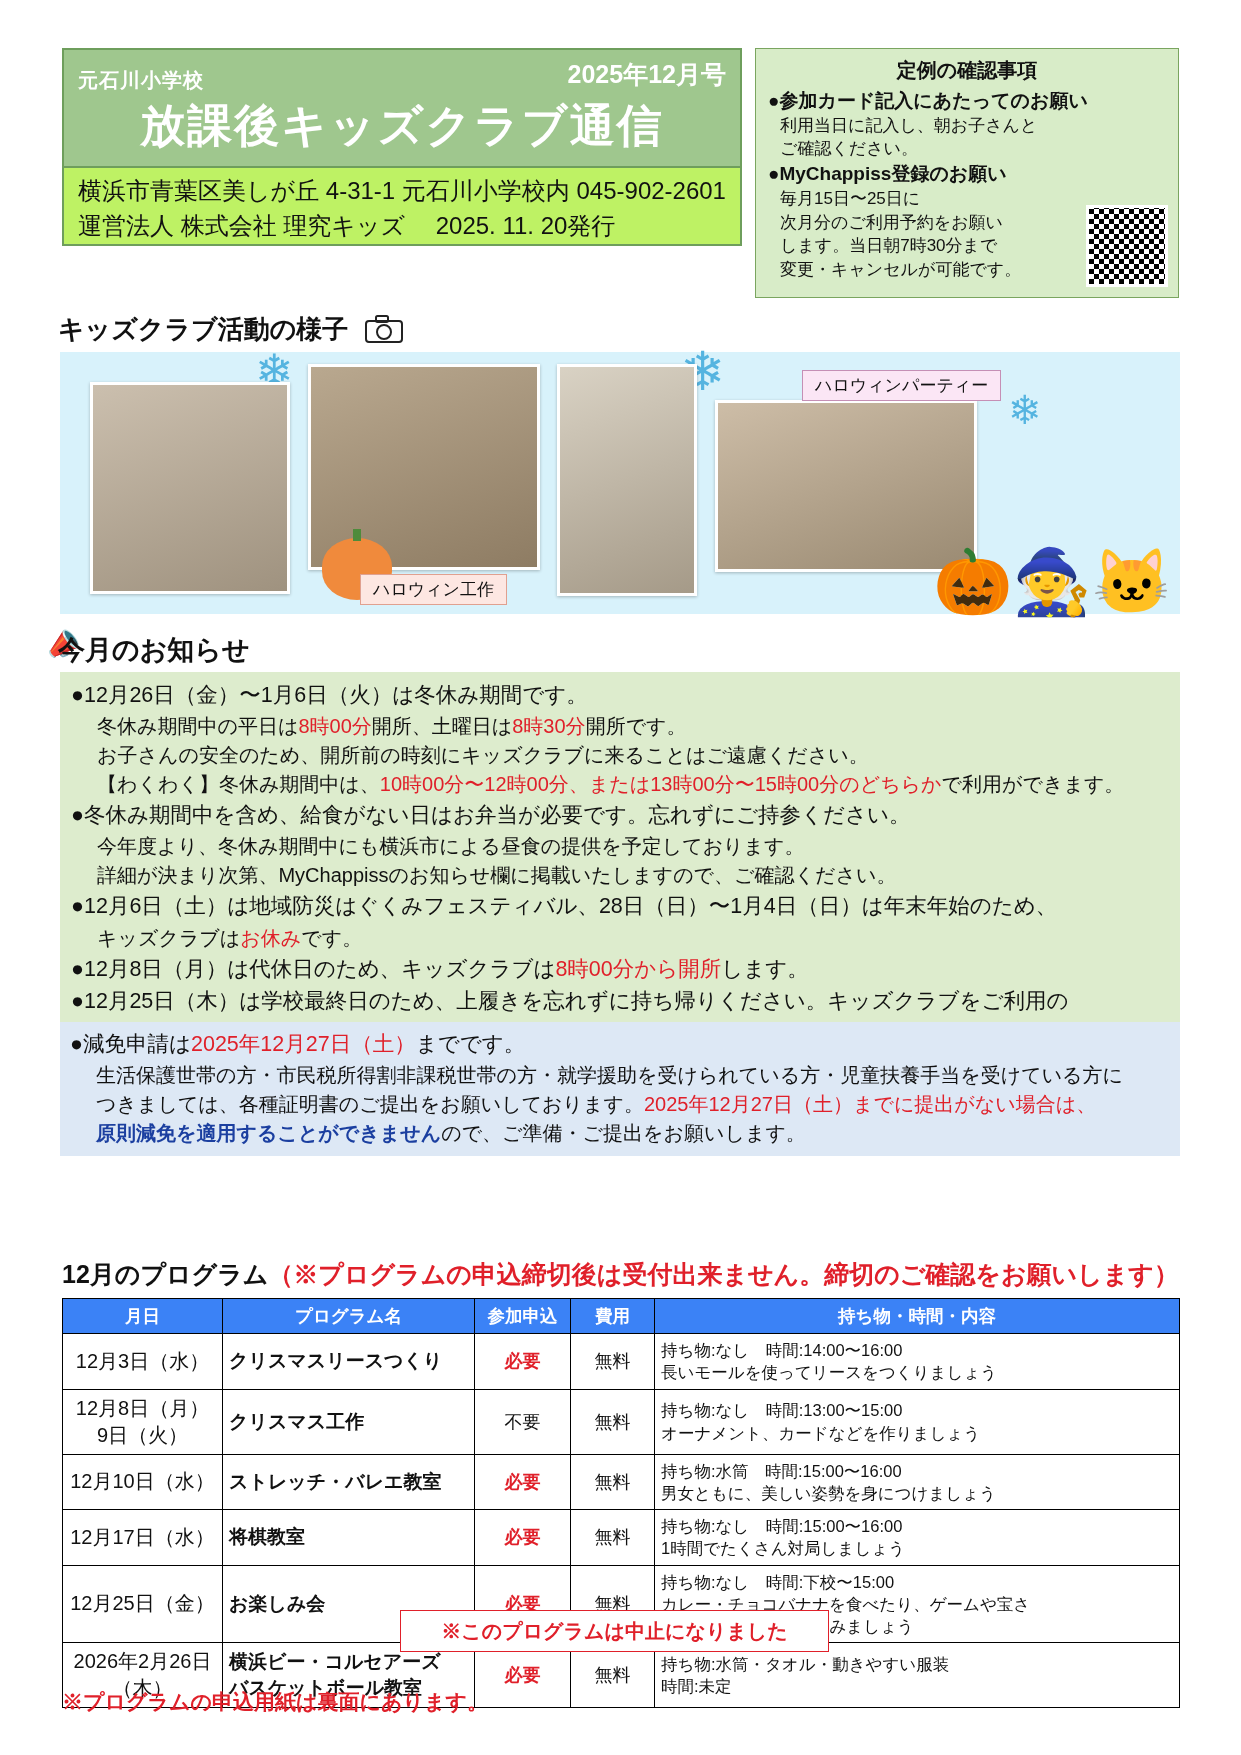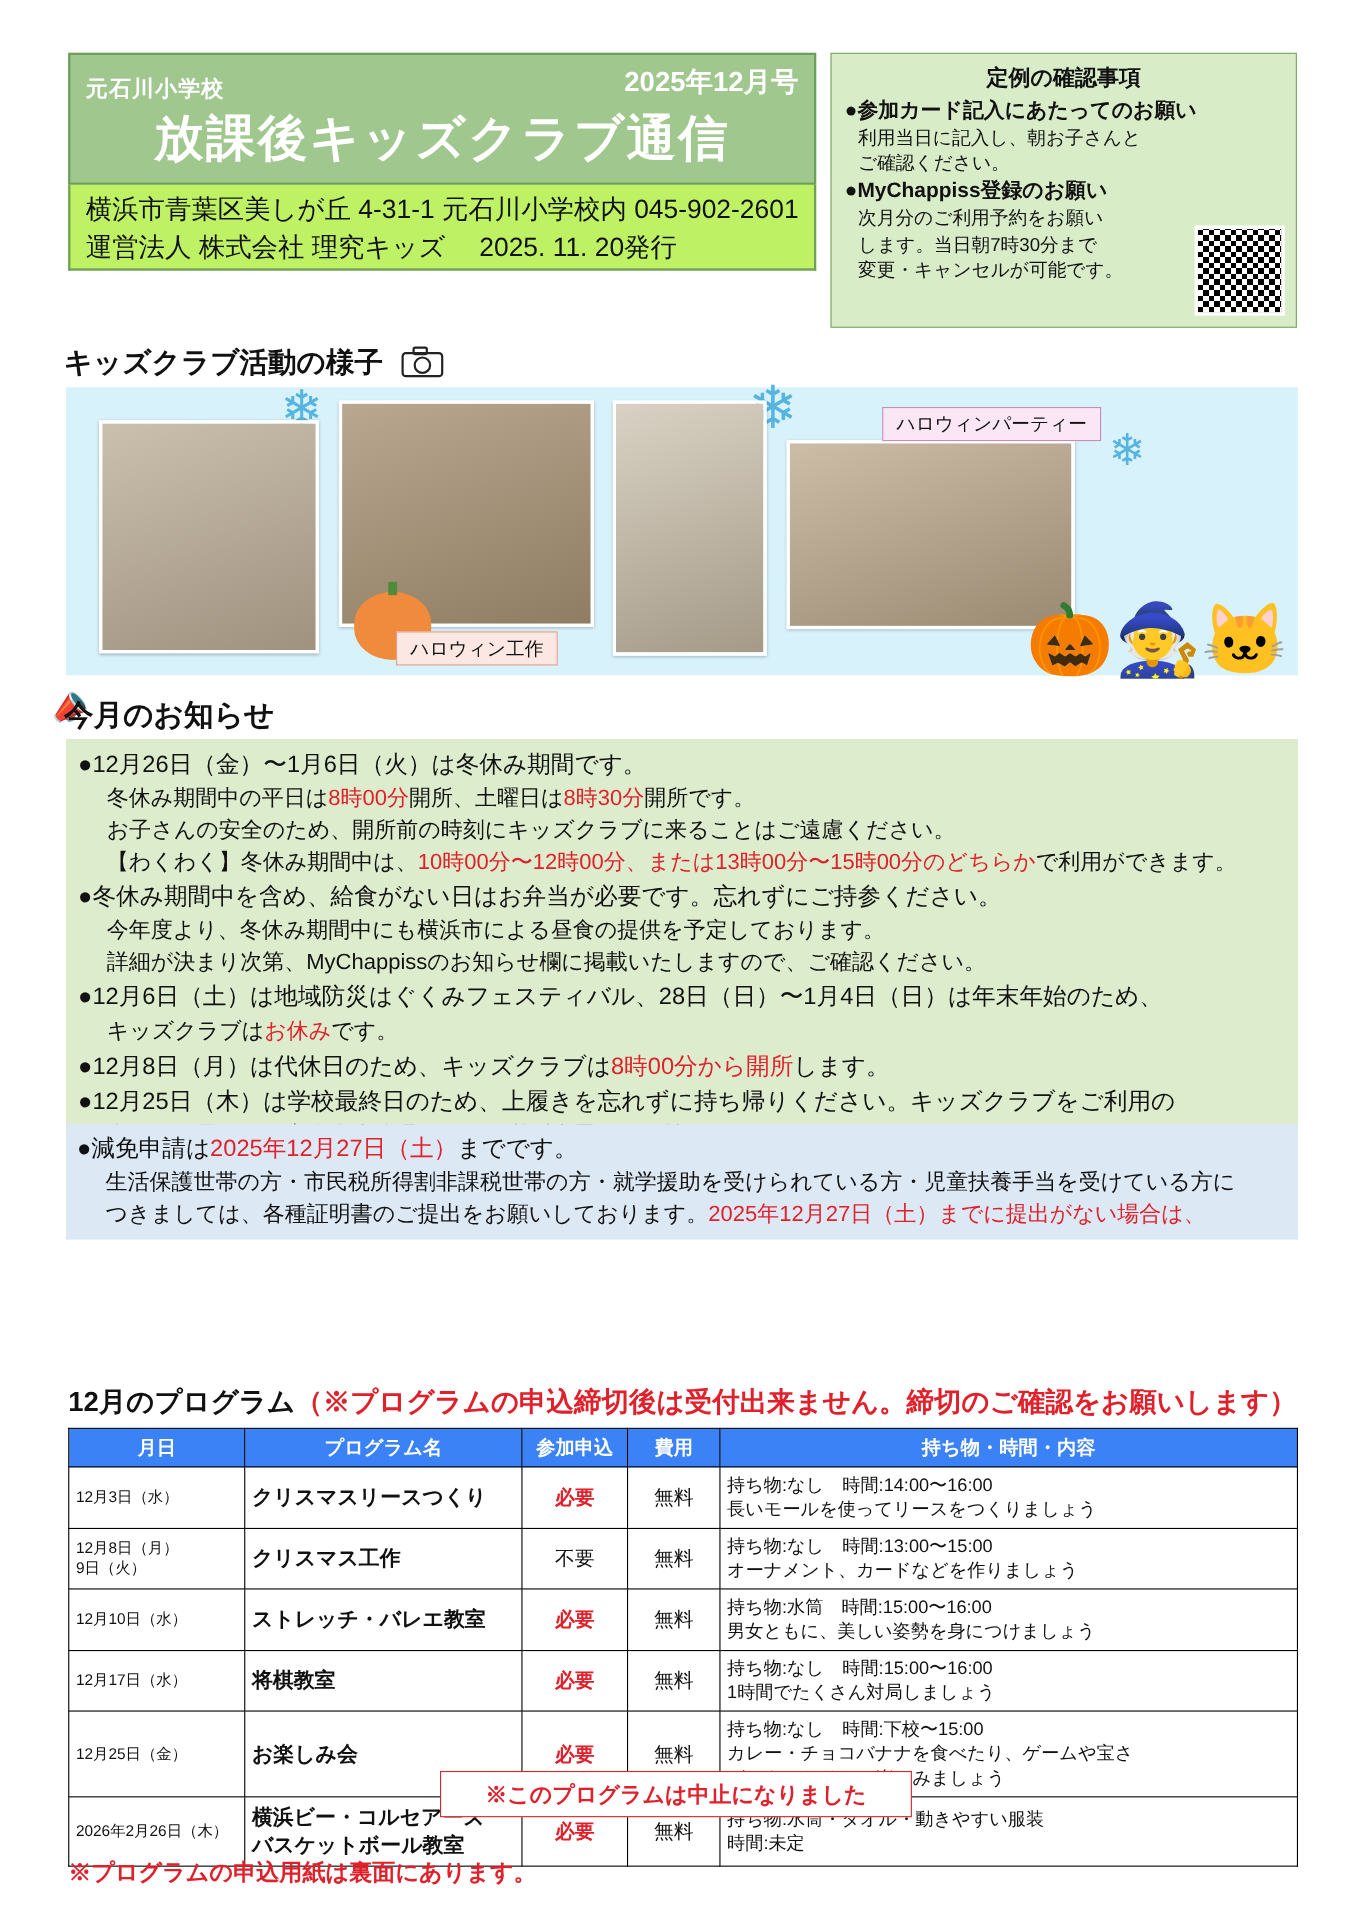--- a/index.html
+++ b/index.html
@@ -110,21 +110,21 @@
   .prog-title .warn { color:#e0202a; }
   table.prog {
     position:absolute; left:62px; top:1298px; width:1118px;
     border-collapse:collapse; font-size:17px;
   }
   table.prog th {
     background:#3b82f6; color:#fff; font-weight:bold; padding:5px 4px; font-size:17.5px;
     border:1px solid #000;
   }
   table.prog td { border:1px solid #000; padding:5px 6px; vertical-align:middle; }
-  td.date { width:160px; font-size:14px; }
+  td.date { width:160px; text-align:center; font-size:20px; }
   td.name { width:252px; text-align:left; font-weight:bold; font-size:19px; }
   td.apply { width:96px; text-align:center; font-size:18px; }
   td.fee { width:84px; text-align:center; font-size:18px; }
   td.detail { font-size:16.5px; line-height:1.35; }
   .apply-need { color:#e0202a; font-weight:bold; }
 
   .cancel-overlay {
     position:absolute; left:400px; top:1610px; width:429px; height:42px;
     background:#fff; border:1.5px solid #e0202a;
     color:#e0202a; font-weight:bold; font-size:20px;
@@ -151,20 +151,21 @@
       <div>運営法人 株式会社 理究キッズ　 2025. 11. 20発行</div>
     </div>
   </div>
 
   <div class="notice-box">
     <div class="notice-title">定例の確認事項</div>
     <div class="notice-h">●参加カード記入にあたってのお願い</div>
     <div class="notice-p">利用当日に記入し、朝お子さんと</div>
     <div class="notice-p">ご確認ください。</div>
     <div class="notice-h">●MyChappiss登録のお願い</div>
+    <div class="notice-p">毎月15日〜25日に</div>
     <div class="notice-p">次月分のご利用予約をお願い</div>
     <div class="notice-p">します。当日朝7時30分まで</div>
     <div class="notice-p">変更・キャンセルが可能です。</div>
     <div class="qr"></div>
   </div>
 
   <div class="sec-photos-title">
     <span>キッズクラブ活動の様子</span>
     <span class="camera-ico">
       <svg width="40" height="30" viewBox="0 0 40 30">
@@ -211,20 +212,21 @@
     <div class="bullet">●12月8日（月）は代休日のため、キッズクラブは<span class="red">8時00分から開所</span>します。</div>
 
     <div class="bullet">●12月25日（木）は学校最終日のため、上履きを忘れずに持ち帰りください。キッズクラブをご利用の</div>
     <div class="sub">際は、お子さんの安全衛生管理のため、必ず上履きをお持ちいただくようお願いします。</div>
   </div>
 
   <div class="news-blue">
     <div class="bullet">●減免申請は<span class="red">2025年12月27日（土）</span>までです。</div>
     <div class="sub">生活保護世帯の方・市民税所得割非課税世帯の方・就学援助を受けられている方・児童扶養手当を受けている方に</div>
     <div class="sub">つきましては、各種証明書のご提出をお願いしております。<span class="red">2025年12月27日（土）までに提出がない場合は、</span></div>
+    <div class="sub"><span class="blue">原則減免を適用することができません</span>ので、ご準備・ご提出をお願いします。</div>
   </div>
 
   <div class="prog-title">
     <span>12月のプログラム</span><span class="warn">（※プログラムの申込締切後は受付出来ません。締切のご確認をお願いします）</span>
   </div>
 
   <table class="prog">
     <thead>
       <tr>
         <th>月日</th>

